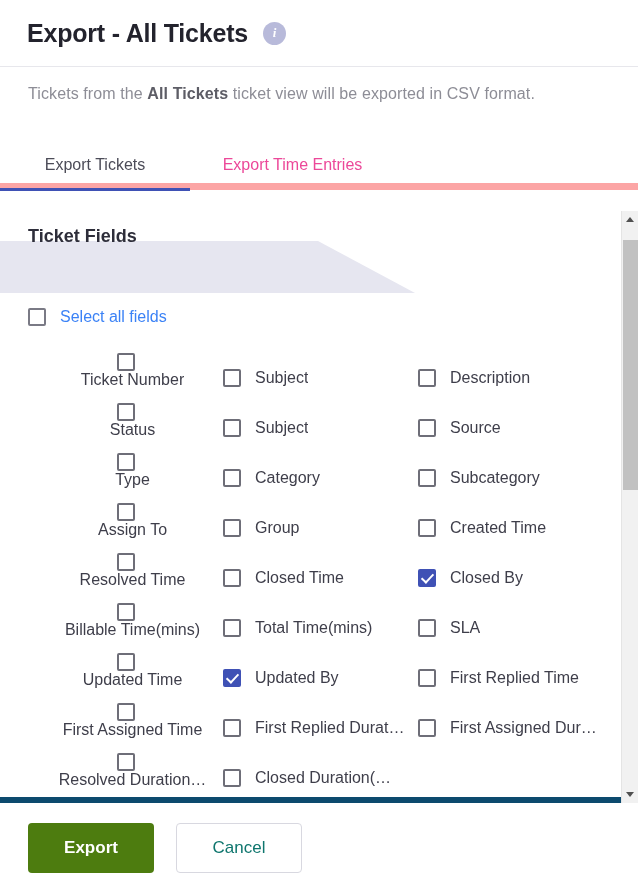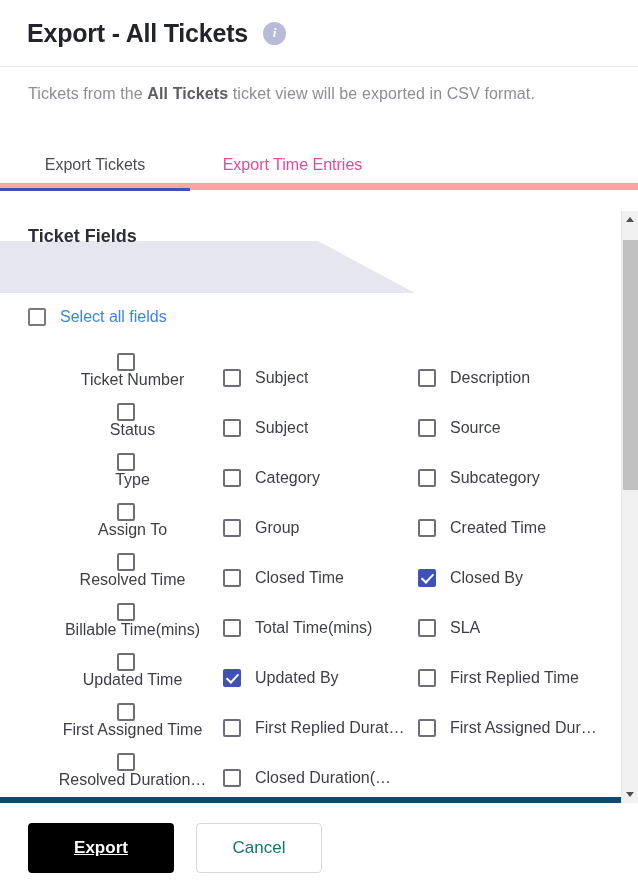--- a/index.html
+++ b/index.html
@@ -230,24 +230,23 @@
     border-radius: 4px;
     font-size: 17px;
     font-weight: 700;
     display: flex;
     align-items: center;
     justify-content: center;
     cursor: pointer;
     border: 1px solid transparent;
   }
   .btn-primary {
-    width: 146px;
-    background: #000000;
+    width: 126px;
+    background: #4d7c0f;
     color: #ffffff;
-    text-decoration: underline;
   }
   .btn-secondary {
     width: 126px;
     background: #ffffff;
     color: #0f766e;
     border: 1px solid #d8d8e0;
     font-weight: 400;
   }
 </style>
 </head>

